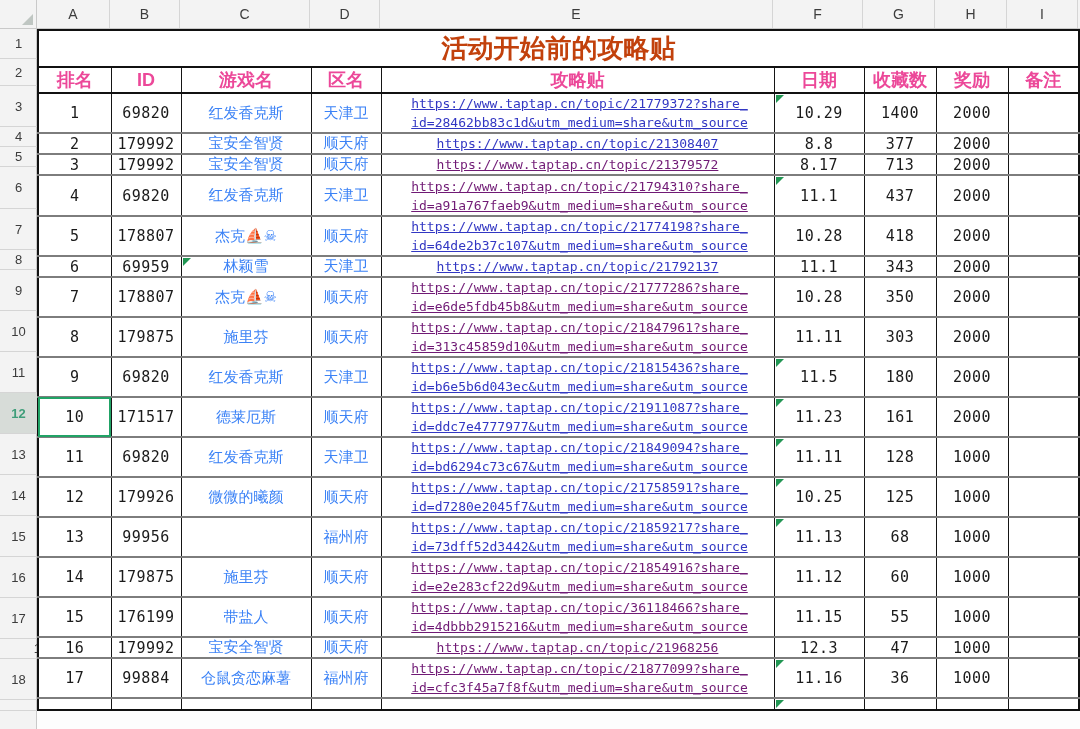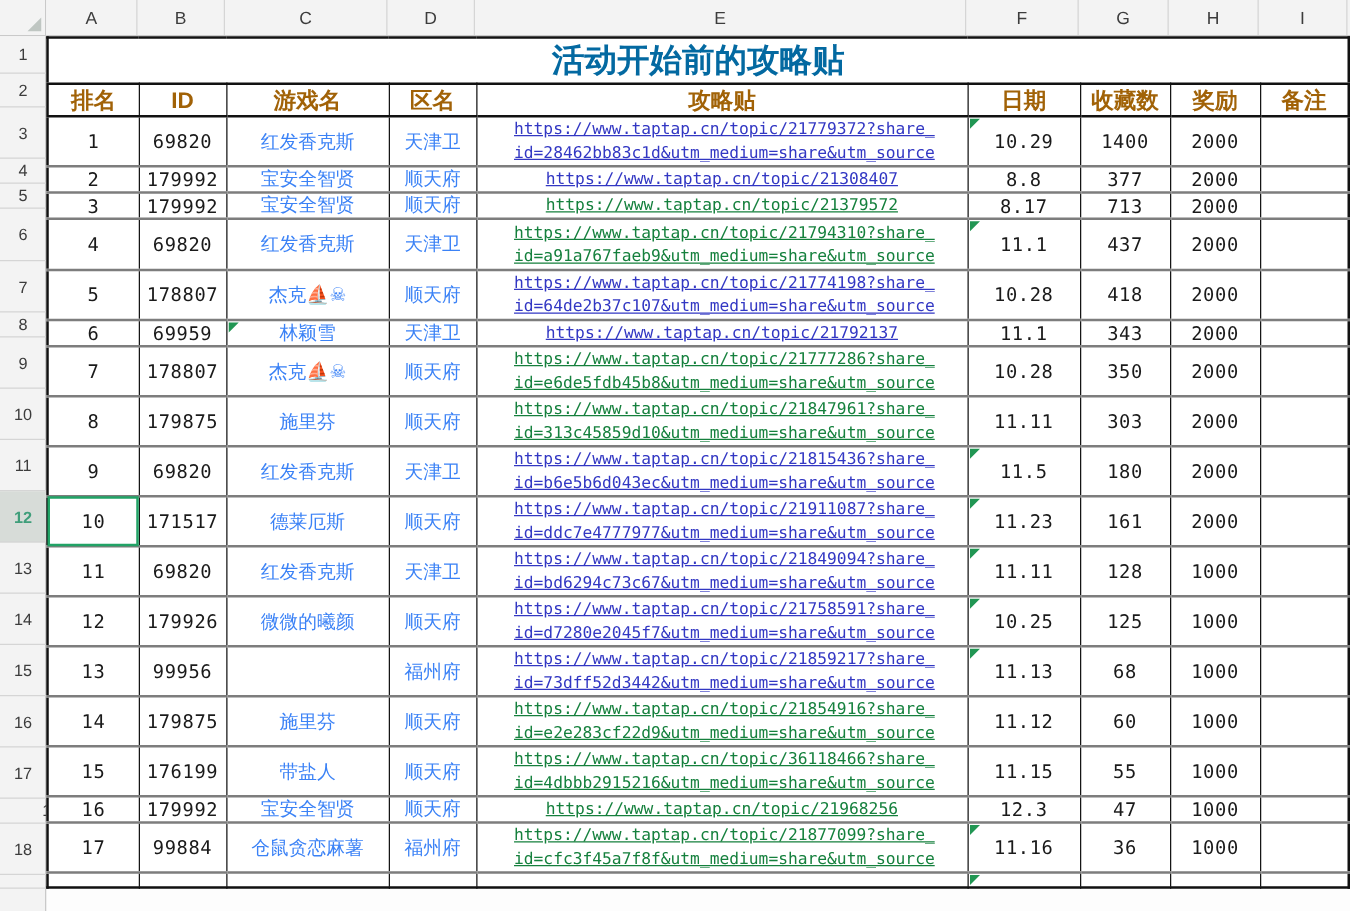--- a/index.html
+++ b/index.html
@@ -20,35 +20,35 @@
   .row-cell{width:37px;text-align:center;color:#3c3c3c;font-size:13px;
           border-bottom:1px solid #d5d5d5;box-sizing:border-box;display:flex;
           align-items:center;justify-content:center;}
   .row-cell.sel{background:#d7dcd8;color:#3f9e7a;font-weight:bold;}
 
   
   table.sheet{position:absolute;left:37px;top:29px;border-collapse:collapse;
           table-layout:fixed;background:#fff;border:2px solid #111;}
   table.sheet td{border:1px solid #151515;box-sizing:border-box;vertical-align:middle;
           text-align:center;padding:0;position:relative;overflow:hidden;white-space:nowrap;}
-  tr.title-row td{border-bottom:2px solid #111;font-weight:bold;font-size:26px;color:#0369a1;}
-  tr.head-row td{border-bottom:2px solid #111;font-weight:bold;font-size:18px;color:#a16207;}
+  tr.title-row td{border-bottom:2px solid #111;font-weight:bold;font-size:26px;color:#c2410c;}
+  tr.head-row td{border-bottom:2px solid #111;font-weight:bold;font-size:18px;color:#ec4899;}
   tr.data-row td{border-top:2px solid #7d7d7d;}
   td.num,td.datec{font-family:"DejaVu Sans Mono","Liberation Mono",monospace;
           font-size:15px;letter-spacing:0.5px;color:#1a1a1a;}
   td.cn{font-size:15px;color:#3b82f6;}
   td.link-td{text-align:left;}
   td.link-td.center{text-align:center;margin-left:36px;}
   a.lnk{cursor:pointer;font-family:"DejaVu Sans Mono","Liberation Mono",monospace;
           font-size:13px;line-height:19px;text-decoration:underline;display:inline-block;
           padding-left:4px;}
   a.lnk.center{padding-left:0;}
   a.lnk span{display:block;text-align:center;}
   a.blue{color:#3237c3;}
-  a.purple{color:#15803d;}
+  a.purple{color:#701a75;}
   .tri{position:absolute;left:1px;top:1px;width:0;height:0;
           border-top:8px solid #219653;border-right:8px solid transparent;}
   td.active-cell{outline:2px solid #21a366;outline-offset:-2px;}
 </style>
 </head>
 <body>
 
 <div id="app">
   <div class="corner">
     <div class="corner-tri"></div>

